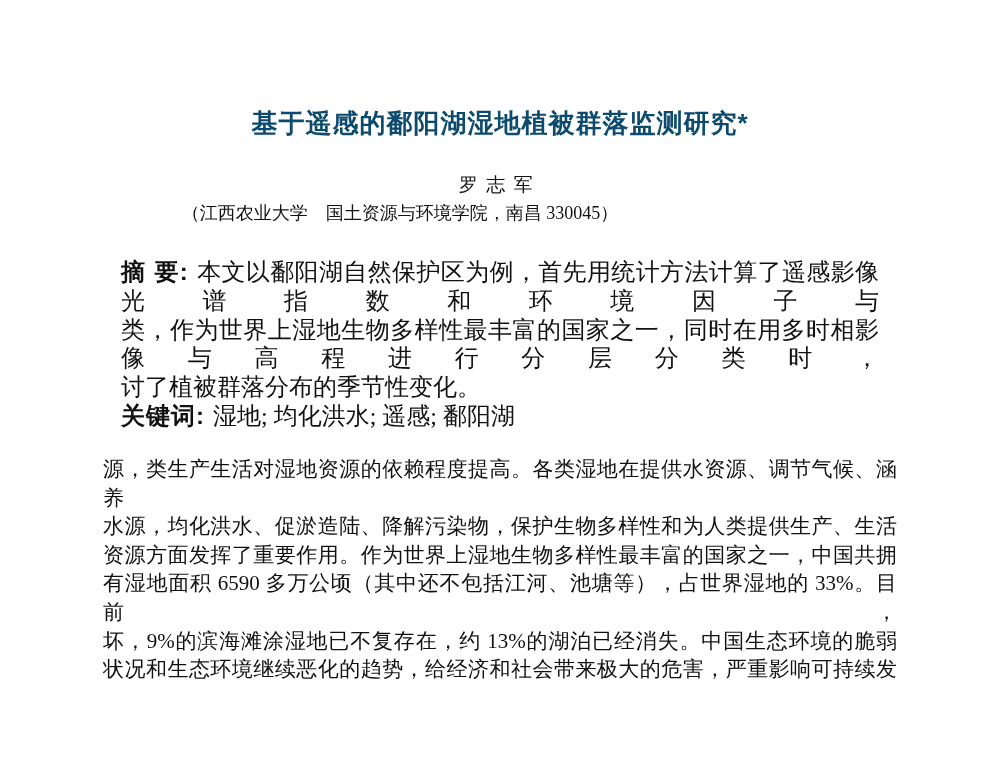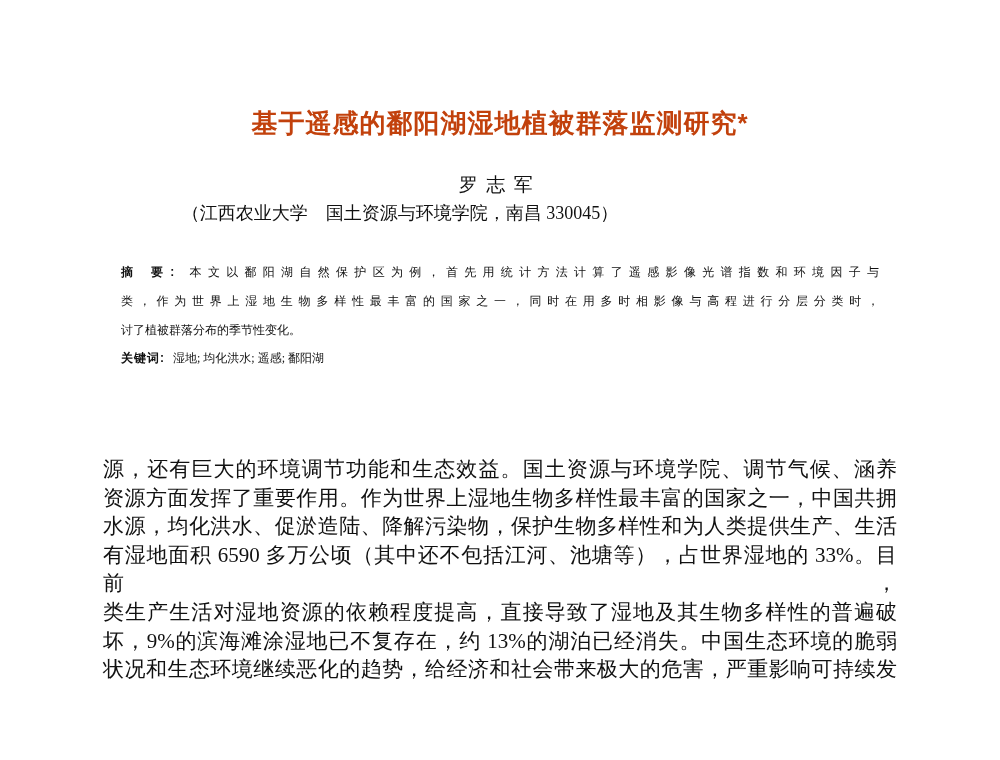--- a/index.html
+++ b/index.html
@@ -16,21 +16,21 @@
     position: absolute;
     top: 106px;
     left: 0;
     width: 1000px;
     margin: 0;
     text-align: center;
     font-family: "Liberation Sans", "DejaVu Sans", sans-serif;
     font-weight: 700;
     font-size: 26px;
     letter-spacing: 1px;
-    color: #c2410c;
+    color: #0c4a6e;
   }
   .author {
     position: absolute;
     top: 172px;
     left: 0;
     width: 1000px;
     text-align: center;
     font-size: 19px;
     letter-spacing: 0.45em;
   }
@@ -40,21 +40,21 @@
     left: 0;
     width: 800px;
     text-align: center;
     font-size: 18px;
   }
   .frontmatter {
     position: absolute;
     left: 121px;
     top: 258px;
     width: 758px;
-    font-size: 12px;
+    font-size: 24px;
     line-height: 28.8px;
   }
   .fm-label {
     font-family: "Liberation Sans", "DejaVu Sans", sans-serif;
     font-weight: 700;
     margin-right: 8px;
     letter-spacing: 1px;
   }
   .just {
     text-align: justify;
@@ -87,23 +87,22 @@
       <span class="fm-label">摘 要:</span><span>本文以鄱阳湖自然保护区为例，首先用统计方法计算了遥感影像光谱指数和环境因子与</span>
     </div>
     <div class="line just">类，作为世界上湿地生物多样性最丰富的国家之一，同时在用多时相影像与高程进行分层分类时，</div>
     <div class="line">讨了植被群落分布的季节性变化。</div>
     <div class="line">
       <span class="fm-label">关键词:</span><span>湿地; 均化洪水; 遥感; 鄱阳湖</span>
     </div>
   </div>
 
   <div class="body-block">
-    <div class="line just">源，还有巨大的环境调节功能和生态效益。国土资源与环境学院、调节气候、涵养</div>
+    <div class="line just">源，类生产生活对湿地资源的依赖程度提高。各类湿地在提供水资源、调节气候、涵养</div>
+    <div class="line just">水源，均化洪水、促淤造陆、降解污染物，保护生物多样性和为人类提供生产、生活</div>
     <div class="line just">资源方面发挥了重要作用。作为世界上湿地生物多样性最丰富的国家之一，中国共拥</div>
-    <div class="line just">水源，均化洪水、促淤造陆、降解污染物，保护生物多样性和为人类提供生产、生活</div>
     <div class="line just">有湿地面积 6590 多万公顷（其中还不包括江河、池塘等），占世界湿地的 33%。目前，</div>
-    <div class="line just">类生产生活对湿地资源的依赖程度提高，直接导致了湿地及其生物多样性的普遍破</div>
     <div class="line just">坏，9%的滨海滩涂湿地已不复存在，约 13%的湖泊已经消失。中国生态环境的脆弱</div>
     <div class="line just">状况和生态环境继续恶化的趋势，给经济和社会带来极大的危害，严重影响可持续发</div>
 
   </div>
 
 </div>
 
 </body></html>

